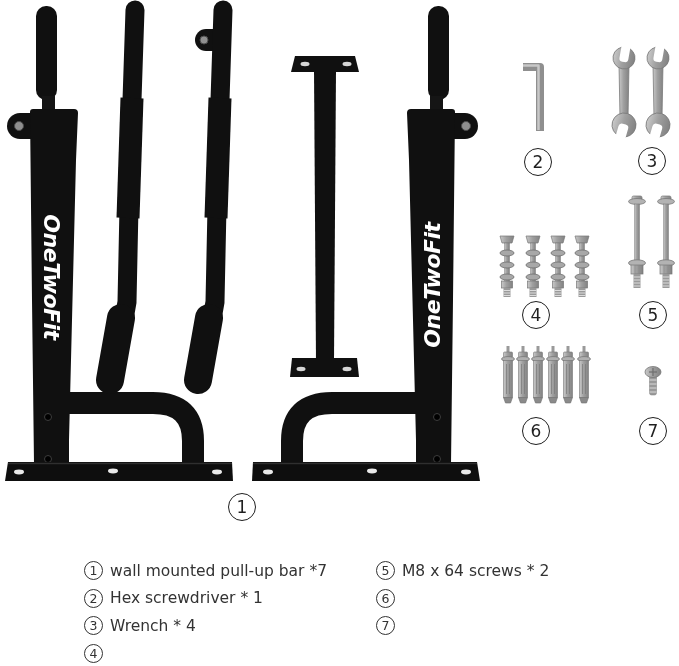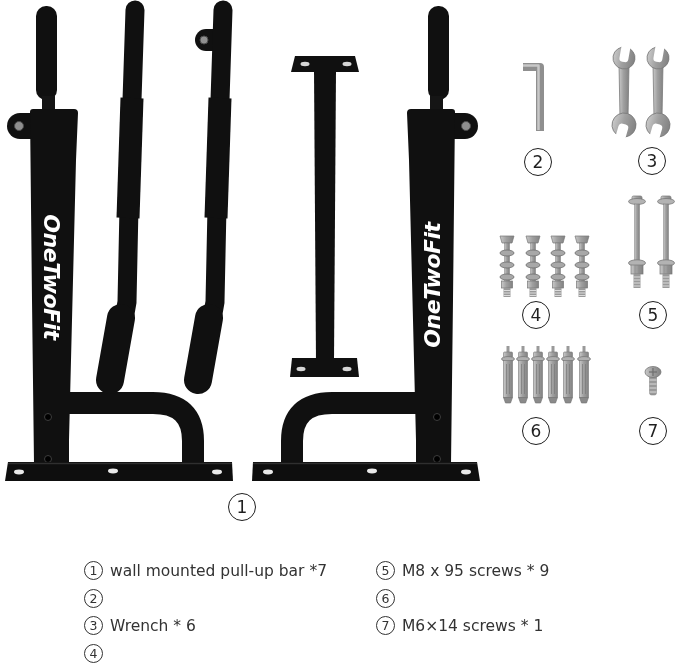--- a/index.html
+++ b/index.html
@@ -205,37 +205,37 @@
   <div class="callout" style="left:522px;top:417px;">6</div>
   <div class="callout" style="left:639px;top:417px;">7</div>
 
   <div class="plist colL">
     <div class="plist-row">
       <span class="num-circle">1</span>
       <span>wall mounted pull-up bar *7</span>
     </div>
     <div class="plist-row">
       <span class="num-circle">2</span>
+      <span>Hex screwdriver * 1</span>
     </div>
     <div class="plist-row">
       <span class="num-circle">3</span>
-      <span>Wrench * 6</span>
+      <span>Wrench * 4</span>
     </div>
     <div class="plist-row">
       <span class="num-circle">4</span>
     </div>
   </div>
 
   <div class="plist colR">
     <div class="plist-row">
       <span class="num-circle">5</span>
-      <span>M8 x 95 screws * 9</span>
+      <span>M8 x 64 screws * 2</span>
     </div>
     <div class="plist-row">
       <span class="num-circle">6</span>
     </div>
     <div class="plist-row">
       <span class="num-circle">7</span>
-      <span>M6×14 screws * 1</span>
     </div>
   </div>
 
 </div>
 
 </body></html>

